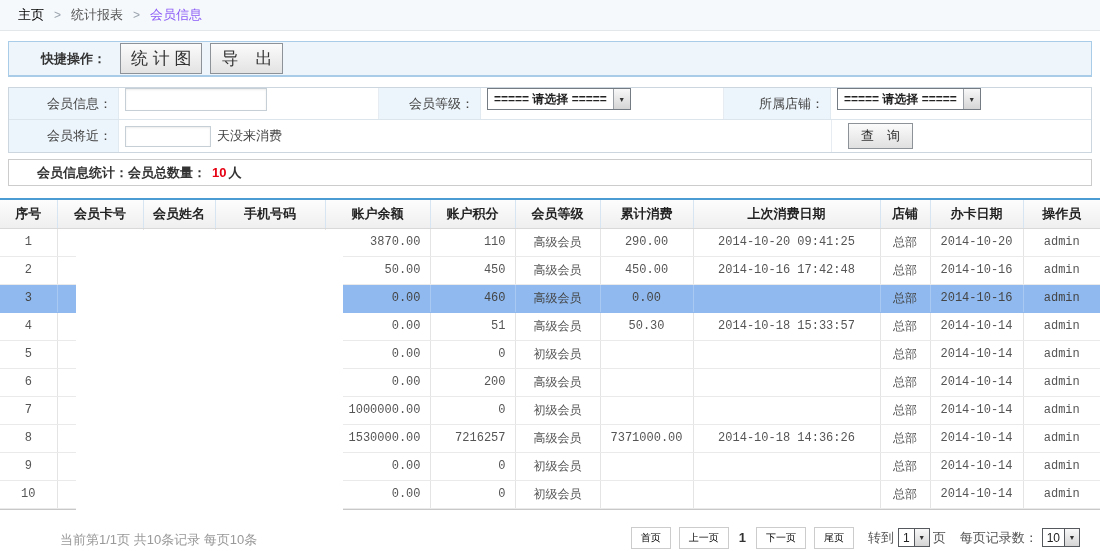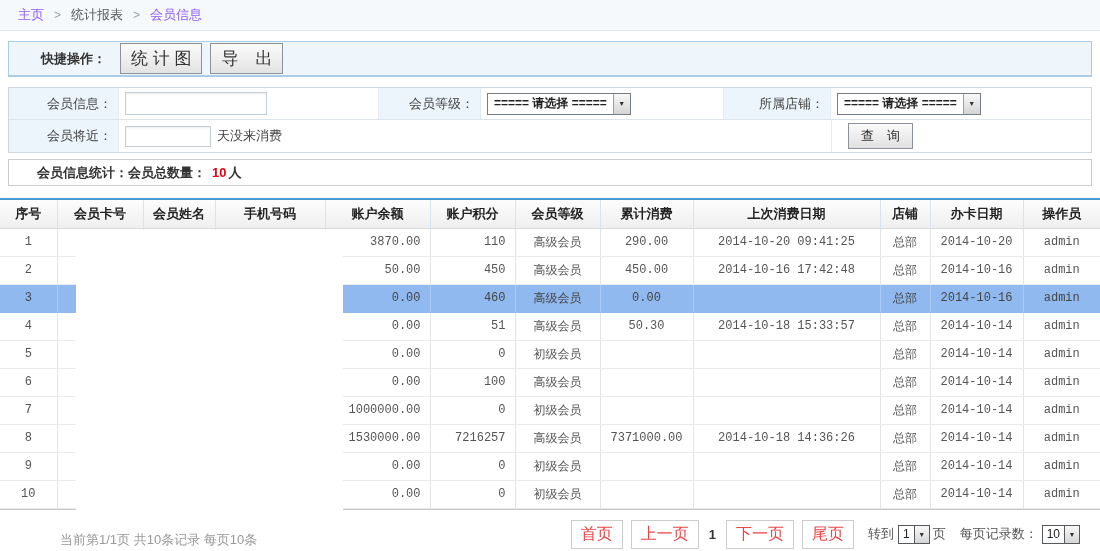--- a/index.html
+++ b/index.html
@@ -16,21 +16,21 @@
 
   
   .breadcrumb {
     height: 31px;
     background: #f6f9fc;
     border-bottom: 1px solid #e4e7ea;
     display: flex; align-items: center;
     padding-left: 18px;
   }
   .breadcrumb .crumb { color: #555; }
-  .breadcrumb .crumb.home { color: #8b5cf6; }
+  .breadcrumb .crumb.home { color: #000000; }
   .breadcrumb .crumb.current { color: #8b5cf6; }
   .breadcrumb .sep { color: #9aa4ad; margin: 0 10px; font-size: 12px; }
 
   
   .quick-ops {
     margin: 10px 8px 0 8px;
     border: 1px solid #a9cce8;
     border-bottom-width: 2px;
     background: #eef6fc;
     height: 36px;
@@ -57,21 +57,21 @@
   .filter-row { display: flex; align-items: center; height: 31px; }
   .filter-row.second { height: 33px; border-top: 1px solid #dde5ec; }
   .f-label {
     background: #ecf5fb;
     height: 100%;
     display: flex; align-items: center; justify-content: flex-end;
     padding-right: 6px;
     color: #444;
     border-right: 1px solid #e2eaf1;
   }
-  .f-cell { height: 100%; display: flex; align-items: center; padding-left: 6px; }
+  .f-cell { height: 100%; display: flex; padding-left: 6px; }
   .w110 { width: 110px; }
   .w260 { width: 260px; border-right: 1px solid #e6ecf2; }
   .w102 { width: 102px; }
   .w243 { width: 243px; border-right: 1px solid #e6ecf2; }
   .w107 { width: 107px; }
   .grow { flex: 1; }
   .text-input {
     border: 1px solid #c6ced6;
     box-shadow: inset 0 1px 2px rgba(0,0,0,0.08);
     height: 23px;
@@ -174,22 +174,22 @@
   .footer {
     border-top: 1px solid #c8c8c8;
     height: 40px;
     display: flex; align-items: flex-end; justify-content: space-between;
   }
   .footer .summary { color: #999; margin-left: 60px; }
   .pager { display: flex; align-items: center; margin-right: 20px; }
   .pg-btn {
     border: 1px solid #ccc;
     background: #fff;
-    color: #ef4444;
-    font-size: 16px;
+    color: #000000;
+    font-size: 10px;
     padding: 3px 9px;
     margin-left: 8px;
     cursor: pointer;
   }
   .pg-current { font-weight: bold; color: #333; margin-left: 10px; margin-right: 2px; }
   .pg-text { color: #555; margin-left: 14px; }
   .pg-text.tight { margin-left: 3px; }
   .fake-select.tiny { height: 19px; margin-left: 4px; border-color: #55595e; }
   .fake-select.tiny .fs-text { min-width: 12px; padding: 0 4px; font-weight: normal; font-size: 12px; }
   .fake-select.tiny .fs-arrow { width: 15px; border-left-color: #55595e; }
@@ -352,21 +352,21 @@
           <td>总部</td>
           <td class="mono">2014-10-14</td>
           <td class="mono">admin</td>
         </tr>
         <tr>
           <td class="mono">6</td>
           <td></td>
           <td></td>
           <td></td>
           <td class="mono num-right">0.00</td>
-          <td class="mono num-right">100</td>
+          <td class="mono num-right">200</td>
           <td>高级会员</td>
           <td class="mono"></td>
           <td class="mono"></td>
           <td>总部</td>
           <td class="mono">2014-10-14</td>
           <td class="mono">admin</td>
         </tr>
         <tr>
           <td class="mono">7</td>
           <td></td>

